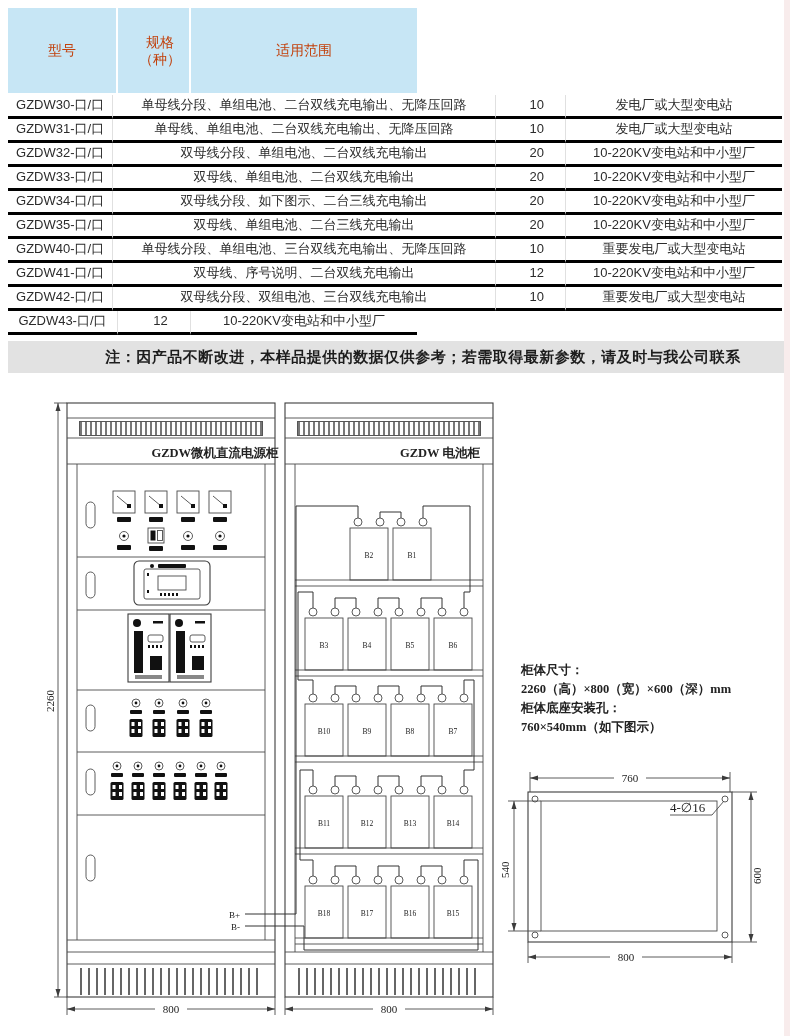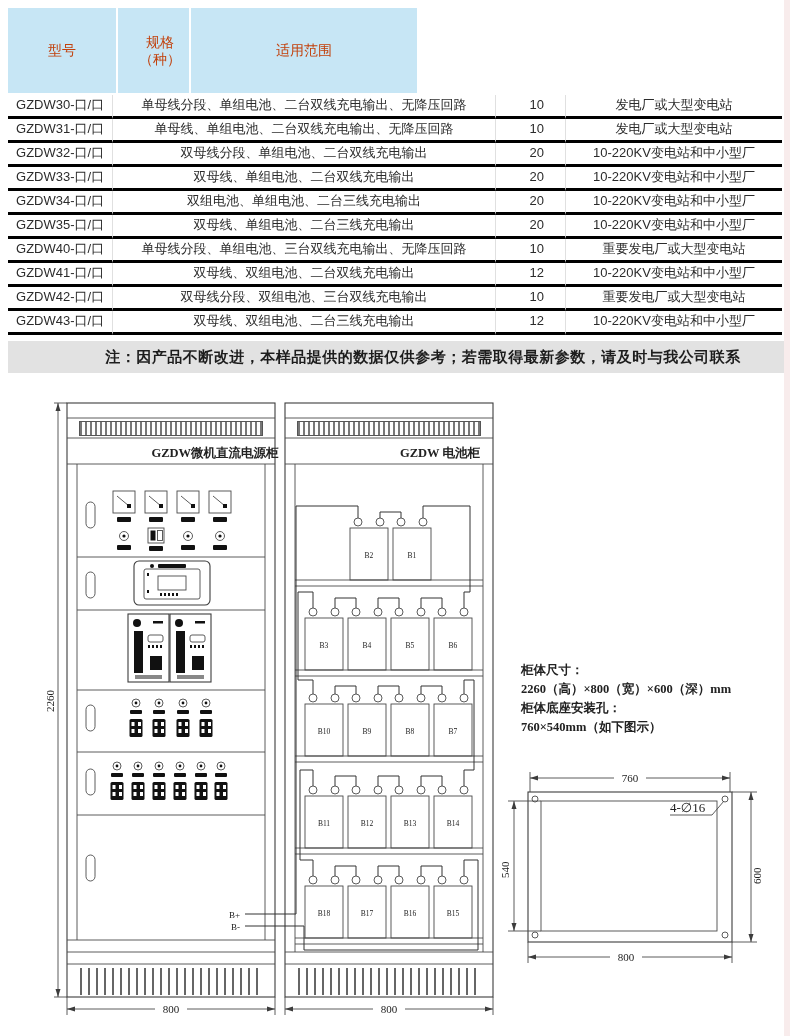--- a/index.html
+++ b/index.html
@@ -63,51 +63,50 @@
       <div class="cell c4">10-220KV变电站和中小型厂</div>
     </div>
     <div class="trow brow">
       <div class="cell c1">GZDW33-口/口</div>
       <div class="cell c2">双母线、单组电池、二台双线充电输出</div>
       <div class="cell c3">20</div>
       <div class="cell c4">10-220KV变电站和中小型厂</div>
     </div>
     <div class="trow brow">
       <div class="cell c1">GZDW34-口/口</div>
-      <div class="cell c2">双组电池、单组电池、二台三线充电输出</div>
+      <div class="cell c2">双母线分段、如下图示、二台三线充电输出</div>
       <div class="cell c3">20</div>
       <div class="cell c4">10-220KV变电站和中小型厂</div>
     </div>
     <div class="trow brow">
       <div class="cell c1">GZDW35-口/口</div>
       <div class="cell c2">双母线、单组电池、二台三线充电输出</div>
       <div class="cell c3">20</div>
       <div class="cell c4">10-220KV变电站和中小型厂</div>
     </div>
     <div class="trow brow">
       <div class="cell c1">GZDW40-口/口</div>
       <div class="cell c2">单母线分段、单组电池、三台双线充电输出、无降压回路</div>
       <div class="cell c3">10</div>
       <div class="cell c4">重要发电厂或大型变电站</div>
     </div>
     <div class="trow brow">
       <div class="cell c1">GZDW41-口/口</div>
-      <div class="cell c2">双母线、双组电池、二台双线充电输出</div>
+      <div class="cell c2">双母线、序号说明、二台双线充电输出</div>
       <div class="cell c3">12</div>
       <div class="cell c4">10-220KV变电站和中小型厂</div>
     </div>
     <div class="trow brow">
       <div class="cell c1">GZDW42-口/口</div>
       <div class="cell c2">双母线分段、双组电池、三台双线充电输出</div>
       <div class="cell c3">10</div>
       <div class="cell c4">重要发电厂或大型变电站</div>
     </div>
     <div class="trow brow">
       <div class="cell c1">GZDW43-口/口</div>
-      <div class="cell c2">双母线、双组电池、二台三线充电输出</div>
       <div class="cell c3">12</div>
       <div class="cell c4">10-220KV变电站和中小型厂</div>
     </div>
   </div>
 
   <div id="note-bar">注：因产品不断改进，本样品提供的数据仅供参考；若需取得最新参数，请及时与我公司联系</div>
 
   <svg id="drawing-svg" width="790" height="656" viewBox="0 380 790 656">
 
     <g>

